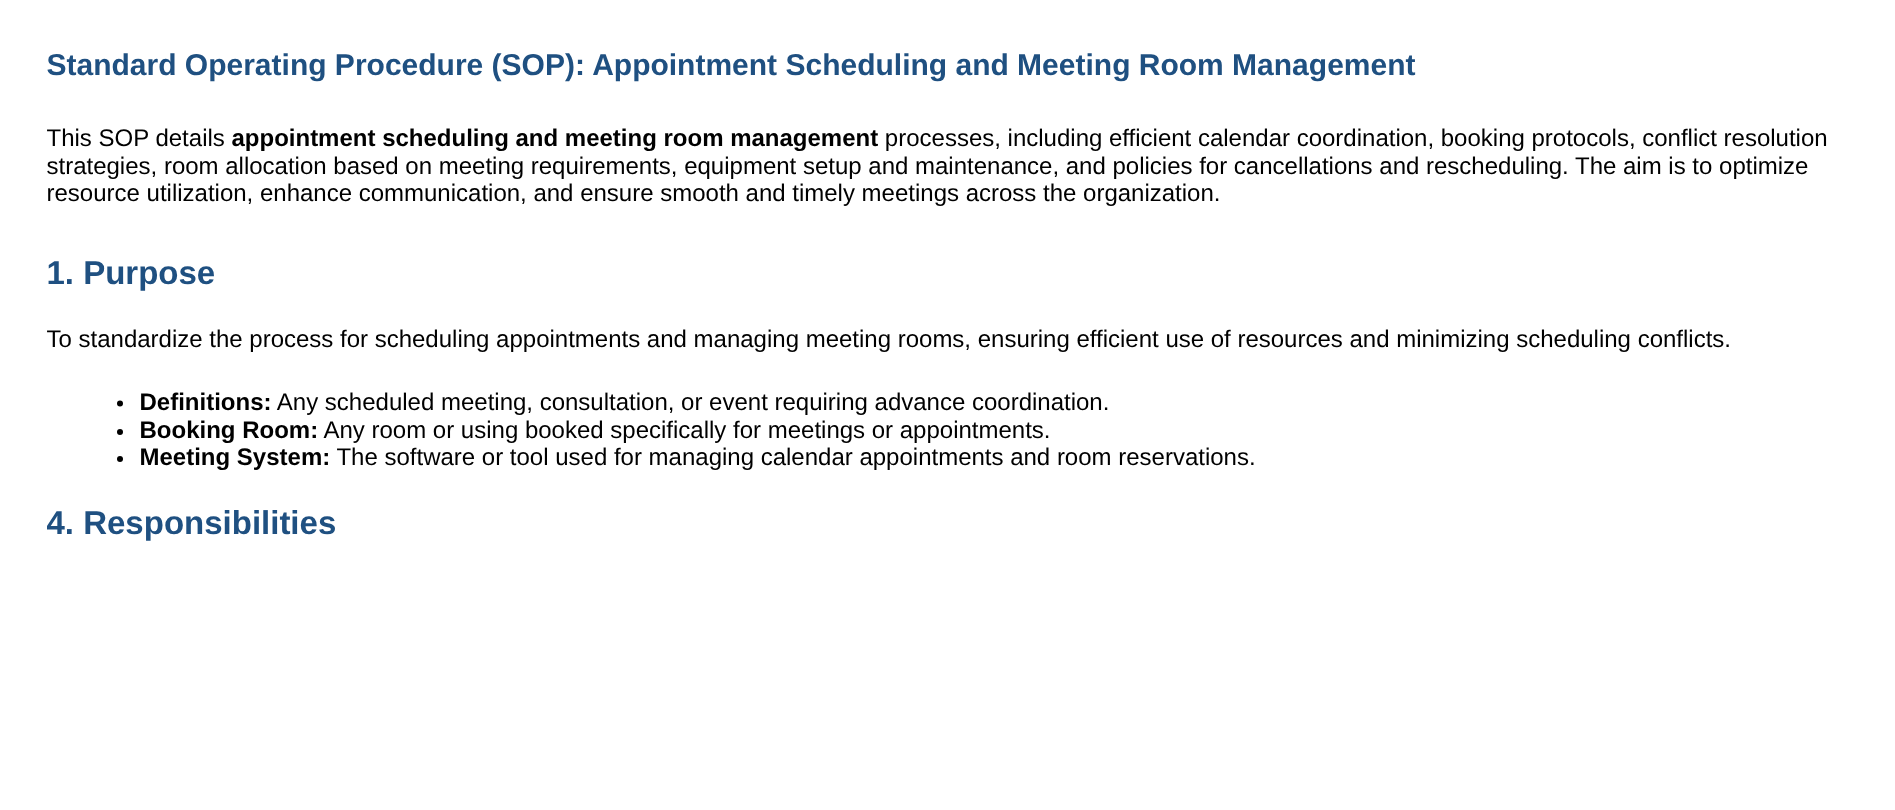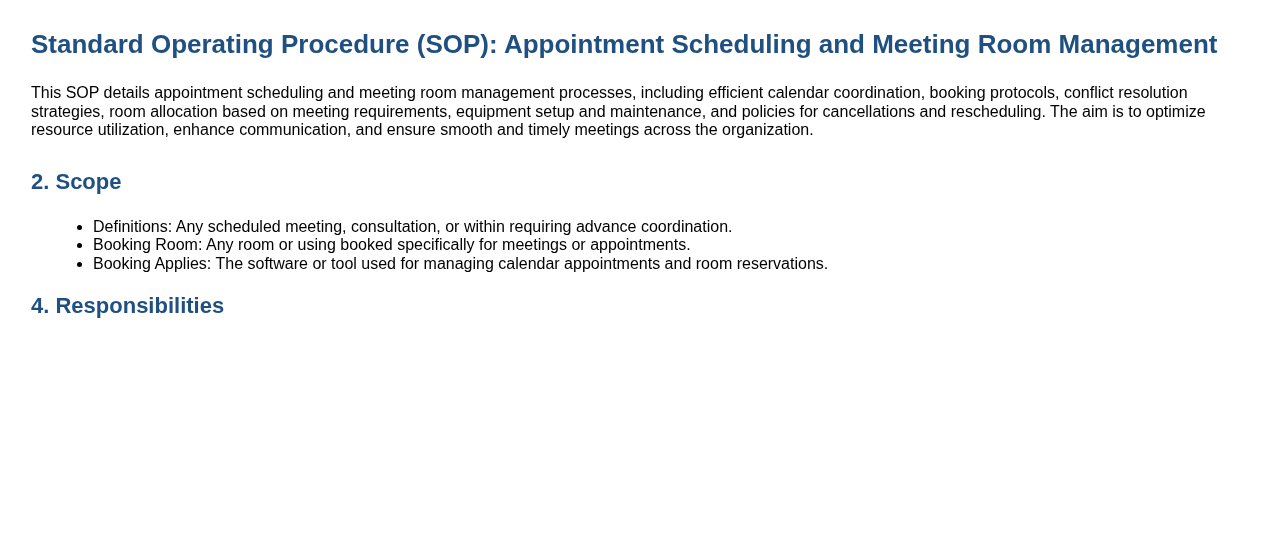--- a/index.html
+++ b/index.html
@@ -16,21 +16,21 @@
     color: #000000;
     -webkit-font-smoothing: antialiased;
   }
   .page {
     padding: 0 31px;
     box-sizing: border-box;
     width: 1263px;
   }
   h1 {
     color: #1f5081;
-    font-size: 26px;
+    font-size: 20px;
     line-height: 38px;
     font-weight: 700;
     margin: 25px 0 0 0;
   }
   h2 {
     color: #1f5081;
     font-size: 22px;
     line-height: 25px;
     font-weight: 700;
     margin: 29px 0 0 0;
@@ -47,38 +47,39 @@
   }
   ul {
     margin: 24px 0 0 0;
     padding: 0 0 0 62px;
     line-height: 18.5px;
   }
   li {
     margin: 0;
     padding: 0;
   }
-  strong { font-weight: 400; }
+  strong { font-weight: 700; }
 </style>
 </head>
 <body>
 
 <div class="page">
 
   <h1>Standard Operating Procedure (SOP): Appointment Scheduling and Meeting Room Management</h1>
 
   <p class="intro"><span>This SOP details </span><strong>appointment scheduling and meeting room management</strong><span> processes, including efficient calendar coordination, booking protocols, conflict resolution strategies, room allocation based on meeting requirements, equipment setup and maintenance, and policies for cancellations and rescheduling. The aim is to optimize resource utilization, enhance communication, and ensure smooth and timely meetings across the organization.</span></p>
 
+  <h2>1. Purpose</h2>
 
+  <p>To standardize the process for scheduling appointments and managing meeting rooms, ensuring efficient use of resources and minimizing scheduling conflicts.</p>
 
-  <h2>2. Scope</h2>
 
 
 
   <ul>
-    <li><strong>Definitions:</strong><span> Any scheduled meeting, consultation, or within requiring advance coordination.</span></li>
+    <li><strong>Definitions:</strong><span> Any scheduled meeting, consultation, or event requiring advance coordination.</span></li>
     <li><strong>Booking Room:</strong><span> Any room or using booked specifically for meetings or appointments.</span></li>
-    <li><strong>Booking Applies:</strong><span> The software or tool used for managing calendar appointments and room reservations.</span></li>
+    <li><strong>Meeting System:</strong><span> The software or tool used for managing calendar appointments and room reservations.</span></li>
   </ul>
 
   <h2 class="last-section">4. Responsibilities</h2>
 
 </div>
 
 </body></html>

